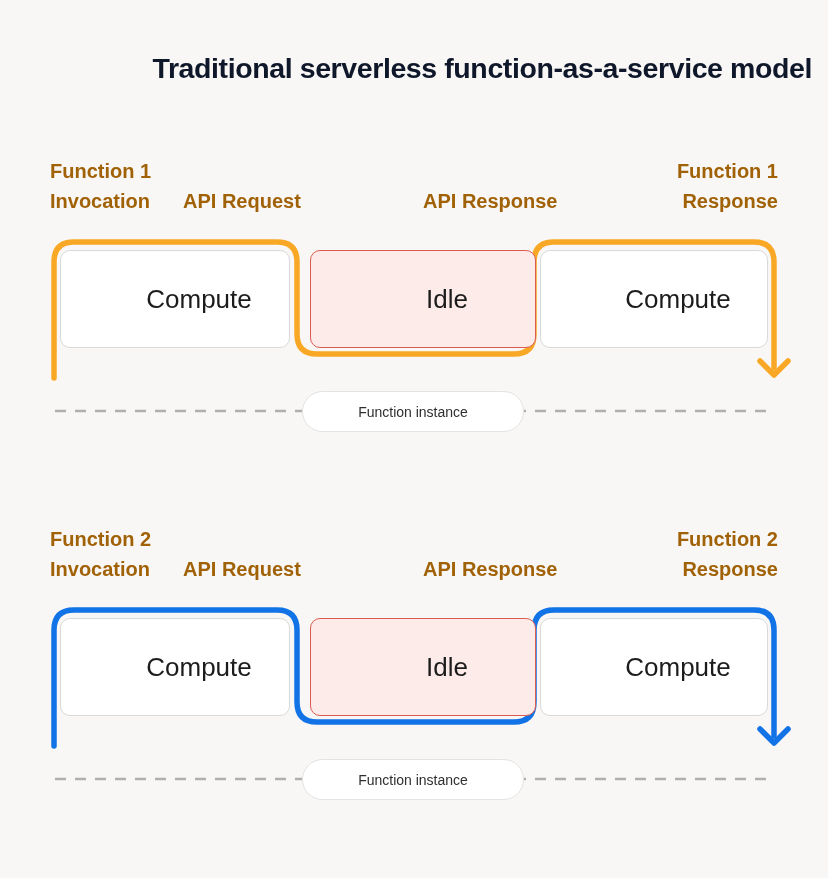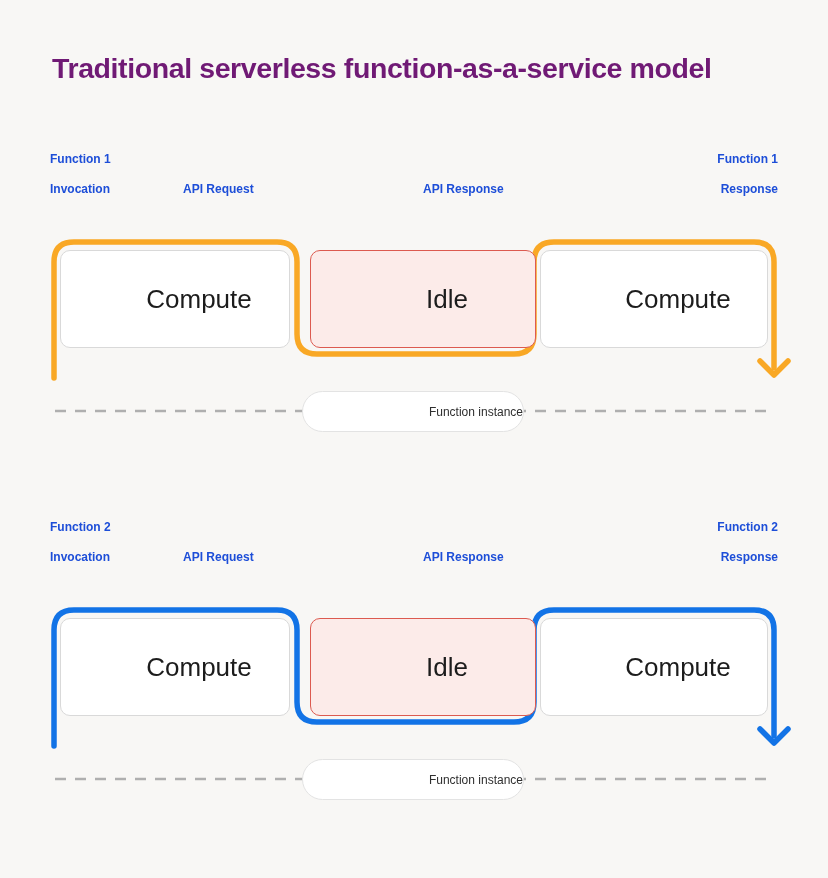--- a/index.html
+++ b/index.html
@@ -11,26 +11,27 @@
     background: #f8f7f5;
     font-family: "Liberation Sans", sans-serif;
     color: #1b1b1b;
     overflow: hidden;
   }
   .abs { position: absolute; }
 
   .page-title {
     left: 52px; top: 52px; width: 760px;
     font-size: 28.5px; font-weight: 700; letter-spacing: -0.4px;
-    color: #701a75;
+    color: #0f172a;
+    text-align: right;
   }
 
   .lbl {
-    font-size: 12px; font-weight: 700; color: #1d4ed8;
-    line-height: 30px; white-space: nowrap;
+    font-size: 20px; font-weight: 700; color: #a16207;
+    line-height: 30px; white-space: nowrap; margin-top: 12px;
   }
   .lbl.center { text-align: left; }
   .lbl.right  { text-align: right; }
 
   .row-svg { left: 0; width: 828px; height: 200px; }
 
   .timeline-path { fill: none; stroke-width: 5.5; stroke-linecap: round; stroke-linejoin: round; }
   .arrow-head    { fill: none; stroke-width: 5.5; stroke-linecap: round; stroke-linejoin: round; }
   .accent-f1 { stroke: #F9A825; }
   .accent-f2 { stroke: #1273E6; }
@@ -53,22 +54,22 @@
   .box.c2 { left: 302px; width: 226px; margin-left: 8px; }
   .box.c3 { left: 540px; width: 228px; }
   .row1 .box { top: 250px; }
   .row2 .box { top: 618px; }
 
   .pill {
     left: 302px; width: 222px; height: 41px;
     background: #ffffff;
     border: 1px solid #e3e3e3;
     border-radius: 21px;
-    display: flex; align-items: center; justify-content: flex-end;
-    font-size: 12px; color: #2f2f2f;
+    display: flex; align-items: center; justify-content: center;
+    font-size: 14px; color: #2f2f2f;
   }
   .row1 .pill { top: 391px; }
   .row2 .pill { top: 759px; }
 
   
   .row1 .lbl-invocation { left: 50px;  top: 144px; }
   .row1 .lbl-request    { left: 183px; top: 174px; width: 200px; }
   .row1 .lbl-response   { left: 423px; top: 174px; width: 200px; }
   .row1 .lbl-return     { left: 598px; top: 144px; width: 180px; }
   .row2 .lbl-invocation { left: 50px;  top: 512px; }

